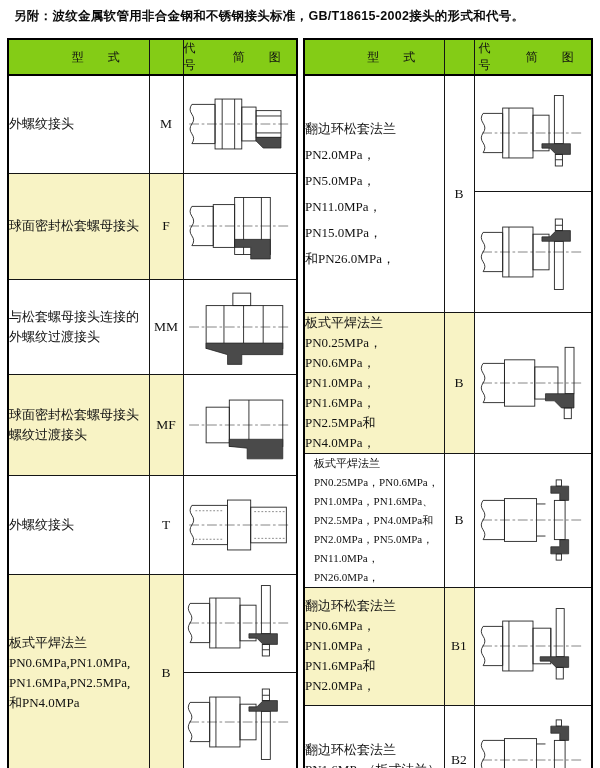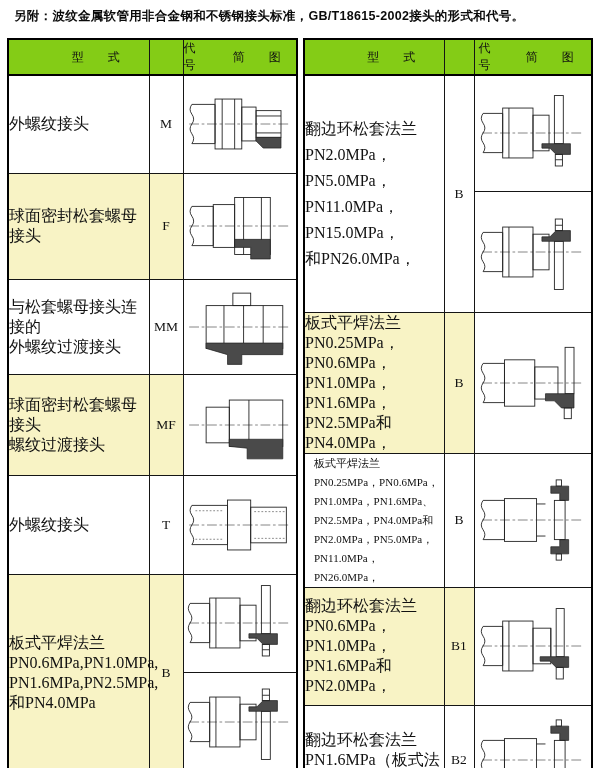--- a/index.html
+++ b/index.html
@@ -15,21 +15,21 @@
   }
   .tables{display:flex;gap:5px;align-items:flex-start;}
   table.t{border-collapse:collapse;table-layout:fixed;background:#fff;border:2px solid #000;}
   table.t th,table.t td{border:1.5px solid #151515;box-sizing:border-box;padding:0;}
   table.t th{
     background:#84cc16;font-weight:normal;font-size:12px;
     border-bottom:2px solid #000;
     padding-left:34px;
   }
   td.type{
-    font-size:16px;line-height:20px;white-space:pre-line;
+    font-size:13px;line-height:20px;white-space:pre-line;
     padding:4px 4px 4px 12px;vertical-align:middle;text-align:left;
   }
   td.type.lh-lg{line-height:26px;}
   td.type.small{font-size:11px;line-height:19px;padding-left:9px;}
   td.code{text-align:center;vertical-align:middle;font-size:13.5px;}
   td.diag-cell{text-align:center;vertical-align:middle;}
   .yl{background:#f8f3c5;margin-left:48px;}
   svg.diag{width:112px;height:82px;display:inline-block;vertical-align:middle;}
 </style>
 </head>

